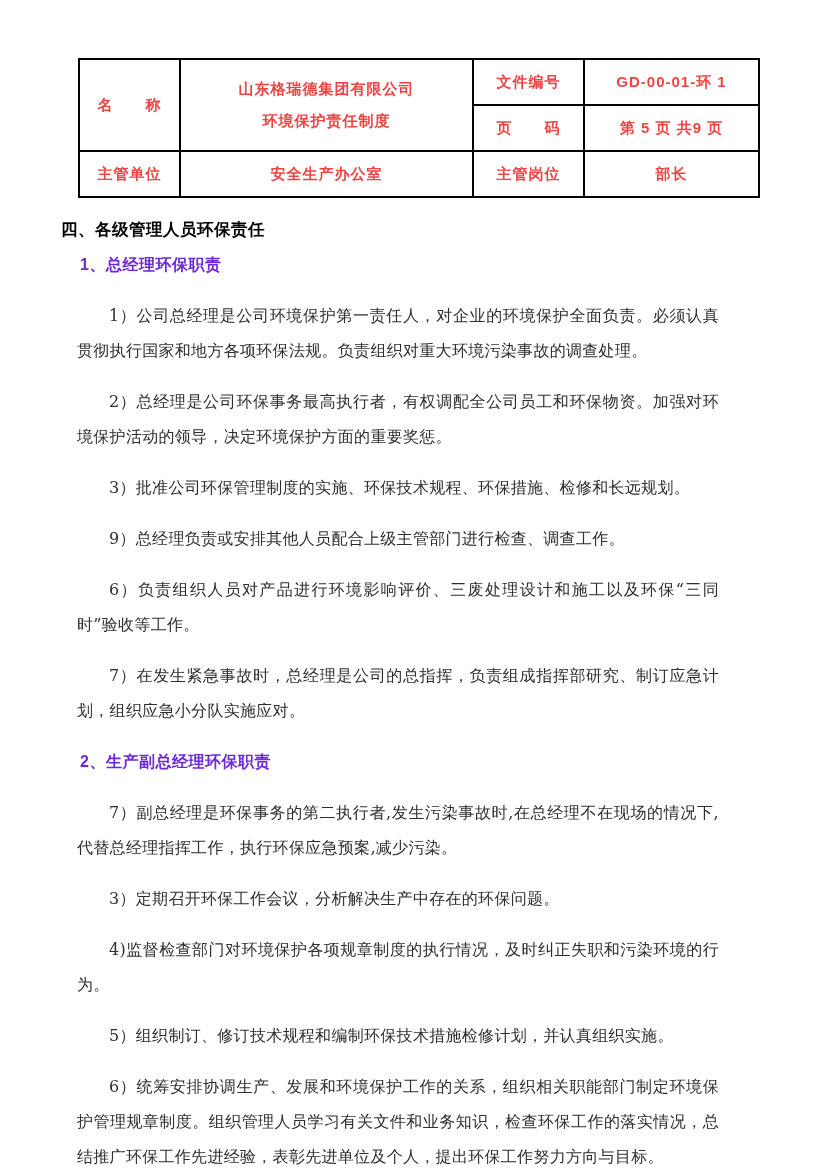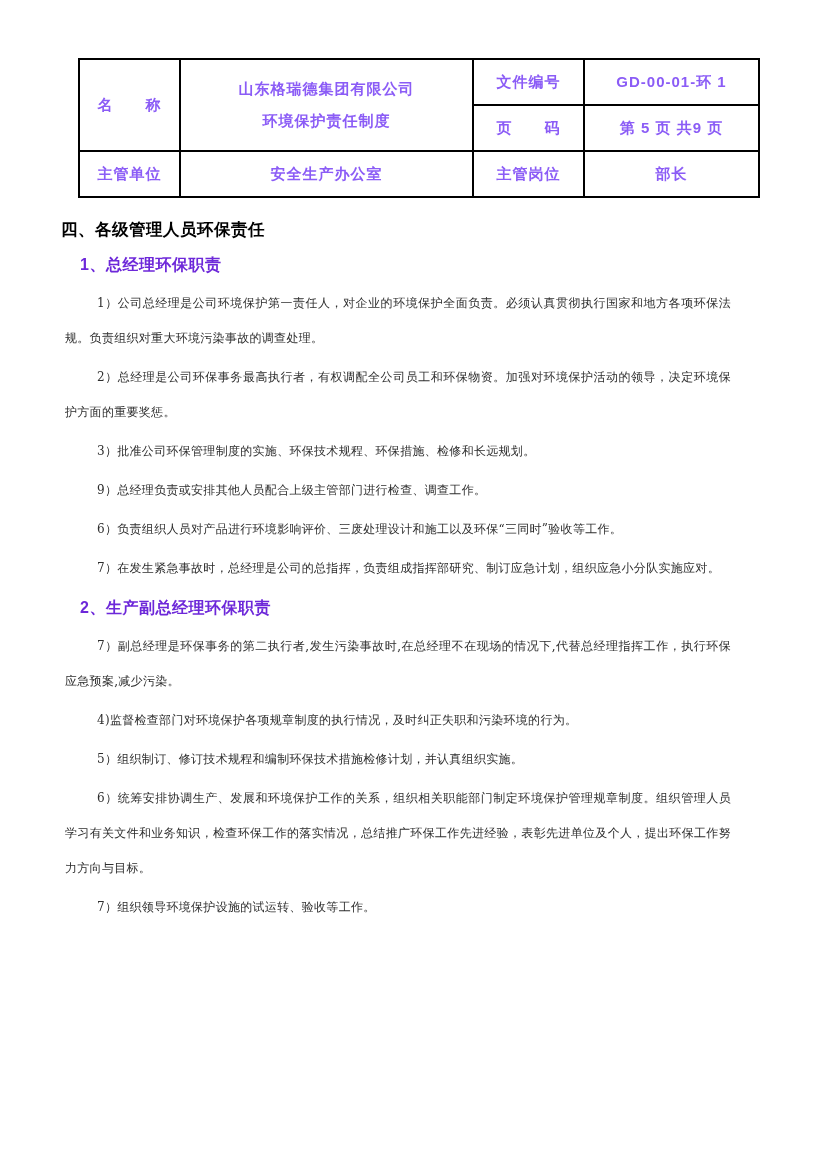--- a/index.html
+++ b/index.html
@@ -25,21 +25,21 @@
     border-collapse: collapse;
     table-layout: fixed;
   }
   table.doc-table td {
     border: 2px solid #000000;
     text-align: center;
     vertical-align: middle;
     font-family: "Liberation Sans", sans-serif;
     font-weight: bold;
     font-size: 15px;
-    color: #8b5cf6;
+    color: #ef4444;
     padding: 0;
     letter-spacing: 1px;
   }
   td.col-label   { width: 99px;  }
   td.col-title   { width: 291px; }
   td.col-label2  { width: 109px; margin-left: 48px; }
   td.col-value   { width: 173px; border-radius: 10px; }
   tr.hrow { height: 46px; }
   .title-line { line-height: 32px; }
 
@@ -65,23 +65,23 @@
     font-weight: bold;
     font-size: 16px;
     color: #6d28d9;
     line-height: 35px;
     margin: 0;
     padding-left: 19px;
     letter-spacing: 0.5px;
   }
   .para {
     font-family: "DejaVu Serif", serif;
-    font-size: 12px;
+    font-size: 16px;
     line-height: 35px;
-    margin: 4px;
+    margin: 16px;
     text-indent: 32px;
     text-align: justify;
     letter-spacing: 0.3px;
     color: #2e2e2e;
   }
 </style>
 </head>
 <body>
 
 <div class="page">
@@ -134,19 +134,20 @@
     <p class="sub-title">1、总经理环保职责</p>
     <p class="para">1）公司总经理是公司环境保护第一责任人，对企业的环境保护全面负责。必须认真贯彻执行国家和地方各项环保法规。负责组织对重大环境污染事故的调查处理。</p>
     <p class="para">2）总经理是公司环保事务最高执行者，有权调配全公司员工和环保物资。加强对环境保护活动的领导，决定环境保护方面的重要奖惩。</p>
     <p class="para">3）批准公司环保管理制度的实施、环保技术规程、环保措施、检修和长远规划。</p>
     <p class="para">9）总经理负责或安排其他人员配合上级主管部门进行检查、调查工作。</p>
     <p class="para">6）负责组织人员对产品进行环境影响评价、三废处理设计和施工以及环保“三同时”验收等工作。</p>
     <p class="para">7）在发生紧急事故时，总经理是公司的总指挥，负责组成指挥部研究、制订应急计划，组织应急小分队实施应对。</p>
 
     <p class="sub-title">2、生产副总经理环保职责</p>
     <p class="para">7）副总经理是环保事务的第二执行者,发生污染事故时,在总经理不在现场的情况下,代替总经理指挥工作，执行环保应急预案,减少污染。</p>
+    <p class="para">3）定期召开环保工作会议，分析解决生产中存在的环保问题。</p>
     <p class="para">4)监督检查部门对环境保护各项规章制度的执行情况，及时纠正失职和污染环境的行为。</p>
     <p class="para">5）组织制订、修订技术规程和编制环保技术措施检修计划，并认真组织实施。</p>
     <p class="para">6）统筹安排协调生产、发展和环境保护工作的关系，组织相关职能部门制定环境保护管理规章制度。组织管理人员学习有关文件和业务知识，检查环保工作的落实情况，总结推广环保工作先进经验，表彰先进单位及个人，提出环保工作努力方向与目标。</p>
     <p class="para">7）组织领导环境保护设施的试运转、验收等工作。</p>
   </div>
 
 </div>
 
 </body></html>

